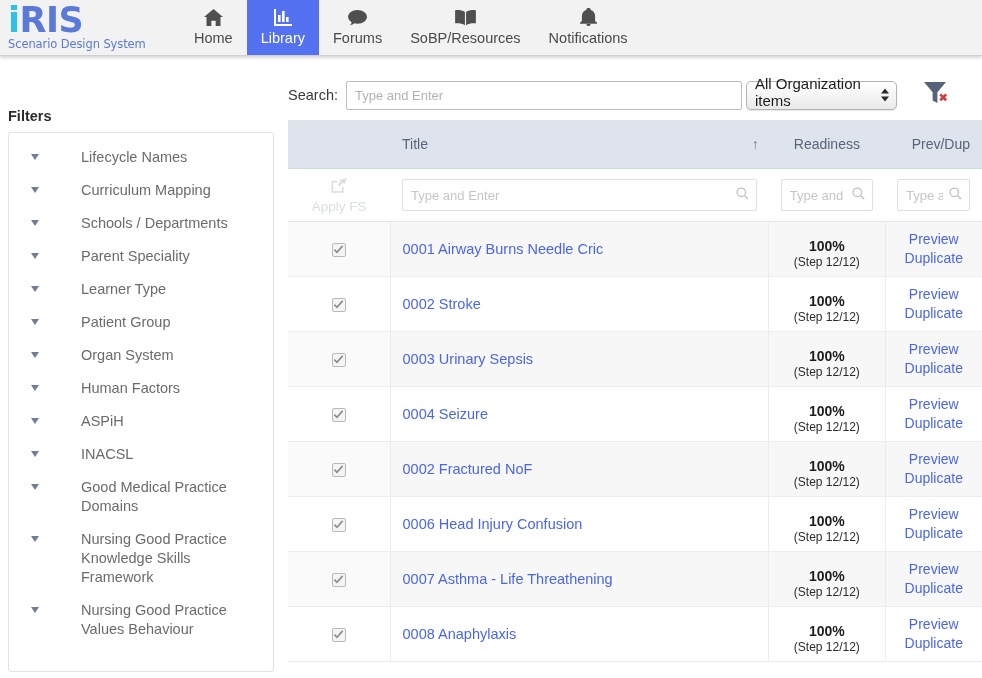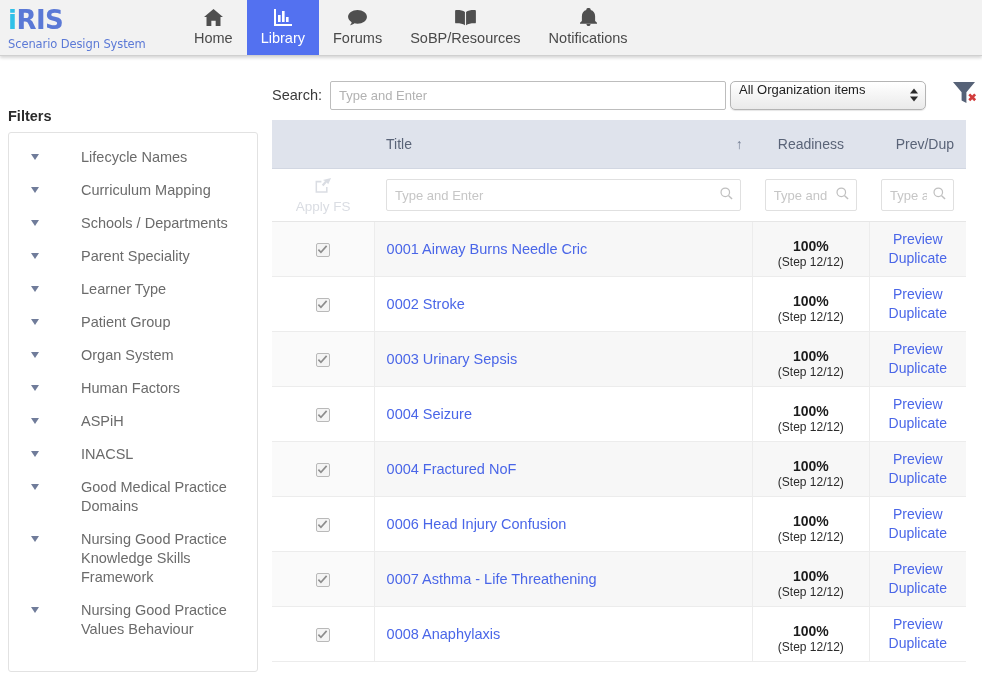--- a/index.html
+++ b/index.html
@@ -24,21 +24,21 @@
   }
   .brand {
     width: 180px;
     padding-left: 8px;
     display: flex;
     flex-direction: column;
     justify-content: center;
     background: #f2f2f2;
   }
   .brand-logo {
-    font-size: 26px;
+    font-size: 35px;
     line-height: 32px;
     font-weight: bold;
     letter-spacing: -0.5px;
     font-family: "DejaVu Sans", sans-serif;
   }
   .brand-logo .i { color: #2fc0e8; }
   .brand-logo .ris { color: #5b79d6; }
   .brand-sub {
     font-size: 11.5px;
     color: #5b79d6;
@@ -123,28 +123,28 @@
     padding: 0 8px;
     font-size: 13px;
     font-family: "Liberation Sans", sans-serif;
     color: #333;
     background: #fff;
     outline: none;
   }
   .search-input::placeholder { color: #b2b2b2; }
   .org-select {
     margin-left: 4px;
-    width: 196px; height: 29px;
+    width: 151px; height: 29px;
     border: 1px solid #b4b4b4;
     border-radius: 5px;
     background: linear-gradient(#ffffff, #eaeaea);
-    font-size: 13px;
+    font-size: 15px;
     color: #1d1d1d;
     padding: 0 22px 0 8px;
-    display: flex; align-items: flex-start;
+    display: flex; align-items: flex-end;
     position: relative;
     cursor: pointer;
     box-shadow: 0 1px 1px rgba(0,0,0,0.10);
   }
   .org-select .dbl-arrow {
     position: absolute; right: 7px; top: 50%;
     transform: translateY(-50%);
     display: flex; flex-direction: column; align-items: center;
     line-height: 5px;
   }
@@ -553,21 +553,21 @@
         </tr>
 
         <tr class="data-row alt">
           <td class="c-check">
             <span class="chk">
                 <svg width="11" height="11" viewBox="0 0 12 12">
                   <path fill="none" stroke="#8d8d8d" stroke-width="1.8" d="M1.5 6.2 4.3 9 10.5 2"></path>
                 </svg>
               </span>
           </td>
-          <td><a class="row-title">0004 Fractured NoF</a></td>
+          <td><a class="row-title">0002 Fractured NoF</a></td>
           <td class="c-ready">
             <span class="pct">100%</span>
             <span class="step">(Step 12/12)</span>
           </td>
           <td class="c-prev">
             <a class="lnk">Preview</a>
             <a class="lnk">Duplicate</a>
           </td>
         </tr>
 

